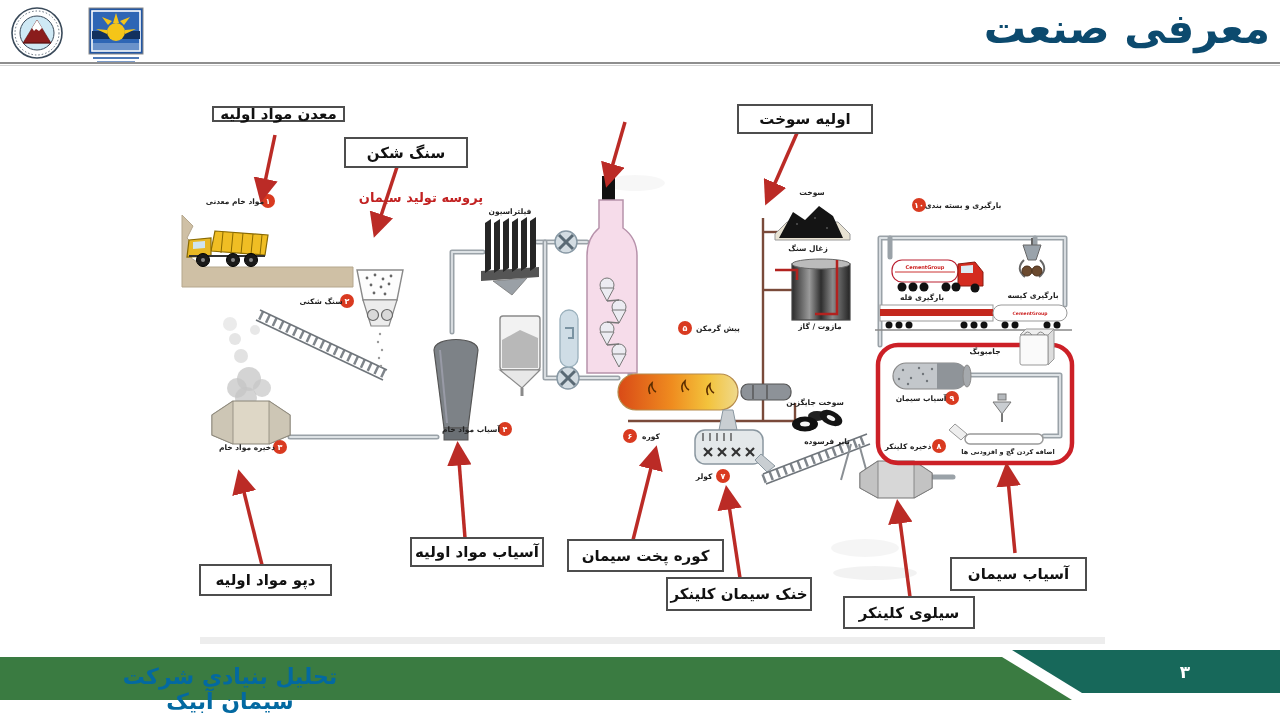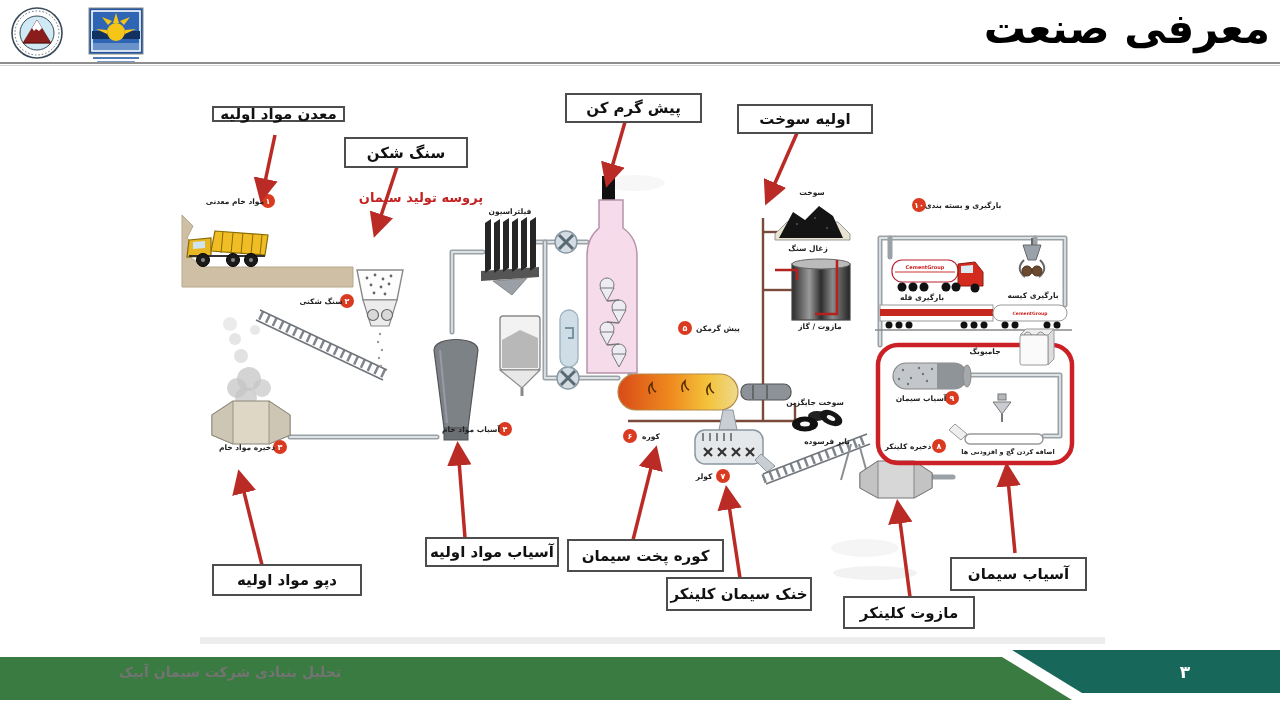--- a/index.html
+++ b/index.html
@@ -1,32 +1,32 @@
 <!DOCTYPE html>
 <html lang="fa"><head>
 <meta charset="utf-8">
 <style>
   html,body{margin:0;padding:0;background:#fff;}
   #page{position:relative;width:1280px;height:720px;background:#fff;overflow:hidden;
         font-family:"DejaVu Sans",sans-serif;}
   svg{font-family:"DejaVu Sans",sans-serif;}
   
-  #title{position:absolute;top:4px;right:10px;font-size:42px;font-weight:bold;color:#000000;
+  #title{position:absolute;top:4px;right:10px;font-size:42px;font-weight:bold;color:#0c4a6e;
          direction:rtl;letter-spacing:0;}
   #divider1{position:absolute;top:62px;left:0;width:1280px;height:2px;background:#8e8e8e;}
   #divider2{position:absolute;top:65px;left:0;width:1280px;height:1px;background:#d4d4d4;}
   .logo{position:absolute;}
   
   .pbox{position:absolute;background:#fff;border:2px solid #4d4d4d;box-sizing:border-box;
         display:flex;align-items:center;justify-content:center;font-weight:bold;
         font-size:15px;color:#111;direction:rtl;white-space:nowrap;}
   
   #footer-svg{position:absolute;left:0;top:648px;}
   #footer-text{position:absolute;left:90px;top:664px;width:280px;text-align:center;
-               color:#737373;font-weight:bold;font-size:14px;direction:rtl;}
+               color:#0369a1;font-weight:bold;font-size:22px;direction:rtl;}
   #page-number{position:absolute;left:1150px;top:662px;width:70px;text-align:center;
                color:#fff;font-weight:bold;font-size:17px;}
   
   .pipe{stroke:#9aa2a8;stroke-width:5;fill:none;stroke-linejoin:round;stroke-linecap:round;}
   .pipe2{stroke:#dde2e5;stroke-width:1.8;fill:none;stroke-linejoin:round;stroke-linecap:round;}
   .bpipe{stroke:#7a4a3a;stroke-width:2.4;fill:none;stroke-linejoin:round;}
   .arrow{stroke:#bb2b26;stroke-width:3.5;fill:none;}
   .cap{font-size:7.5px;font-weight:bold;fill:#222;text-anchor:middle;direction:rtl;}
   .dotnum{font-size:8px;font-weight:bold;fill:#fff;text-anchor:middle;}
   .brand{font-size:5px;font-weight:bold;fill:#c22;text-anchor:middle;}
@@ -470,27 +470,26 @@
       <line class="arrow" x1="290" y1="450" x2="283" y2="360" marker-end="url(#arr)"></line>
       <line class="arrow" x1="458" y1="452" x2="480" y2="364" marker-end="url(#arr)"></line>
       <line class="arrow" x1="565" y1="490" x2="552" y2="404" marker-end="url(#arr)"></line>
       <line class="arrow" x1="735" y1="509" x2="723" y2="418" marker-end="url(#arr)"></line>
       <line class="arrow" x1="840" y1="465" x2="832" y2="381" marker-end="url(#arr)"></line>
     </g>
   </svg>
 
   <div class="pbox" style="left:212px;top:106px;width:133px;height:16px">معدن مواد اولیه</div>
   <div class="pbox" style="left:344px;top:137px;width:124px;height:31px">سنگ شکن</div>
-  <div class="pbox" style="left:565px;top:93px;width:137px;height:30px">پیش گرم کن</div>
   <div class="pbox" style="left:737px;top:104px;width:136px;height:30px">اولیه سوخت</div>
-  <div class="pbox" style="left:212px;top:564px;width:150px;height:32px">دپو مواد اولیه</div>
-  <div class="pbox" style="left:425px;top:537px;width:134px;height:30px">آسیاب مواد اولیه</div>
+  <div class="pbox" style="left:199px;top:564px;width:133px;height:32px">دپو مواد اولیه</div>
+  <div class="pbox" style="left:410px;top:537px;width:134px;height:30px">آسیاب مواد اولیه</div>
   <div class="pbox" style="left:567px;top:539px;width:157px;height:33px">کوره پخت سیمان</div>
   <div class="pbox" style="left:666px;top:577px;width:146px;height:34px">خنک سیمان کلینکر</div>
-  <div class="pbox" style="left:843px;top:596px;width:132px;height:33px">مازوت کلینکر</div>
+  <div class="pbox" style="left:843px;top:596px;width:132px;height:33px">سیلوی کلینکر</div>
   <div class="pbox" style="left:950px;top:557px;width:137px;height:34px">آسیاب سیمان</div>
 
   <svg id="footer-svg" width="1280" height="60" viewBox="0 0 1280 60">
     <polygon points="1012,2 1280,2 1280,45 1082,45" fill="#17685a"></polygon>
     <polygon points="0,9 1002,9 1072,52 0,52" fill="#3a7b41"></polygon>
   </svg>
   <div id="footer-text">تحلیل بنیادی شرکت سیمان آبیک</div>
   <div id="page-number">۳</div>
 
 </div>

